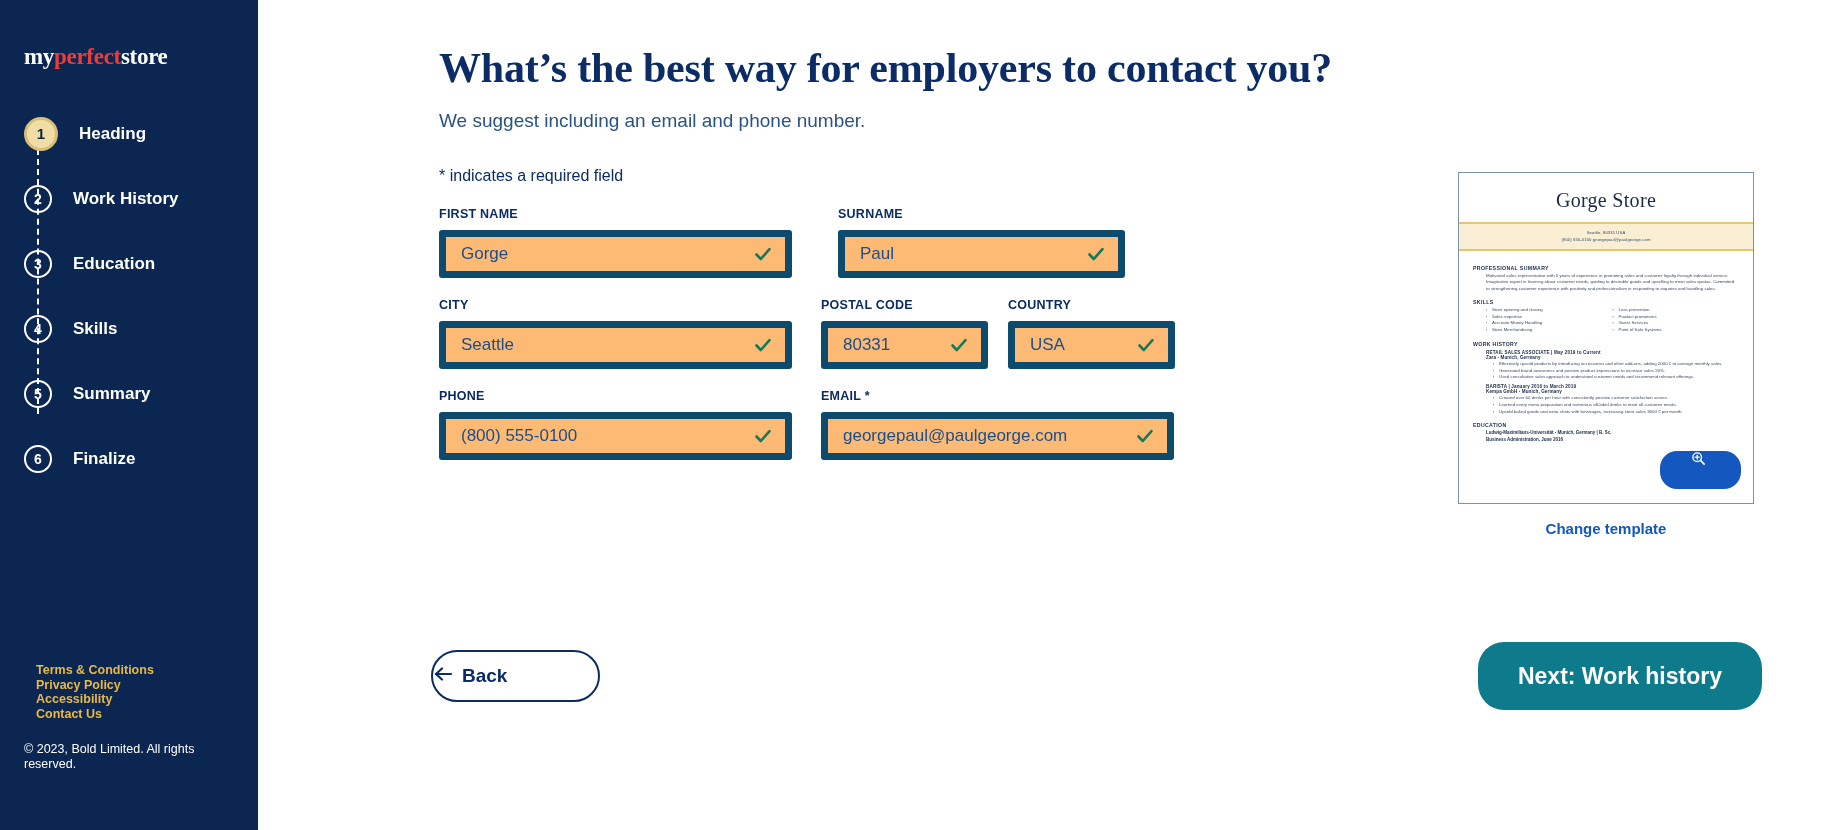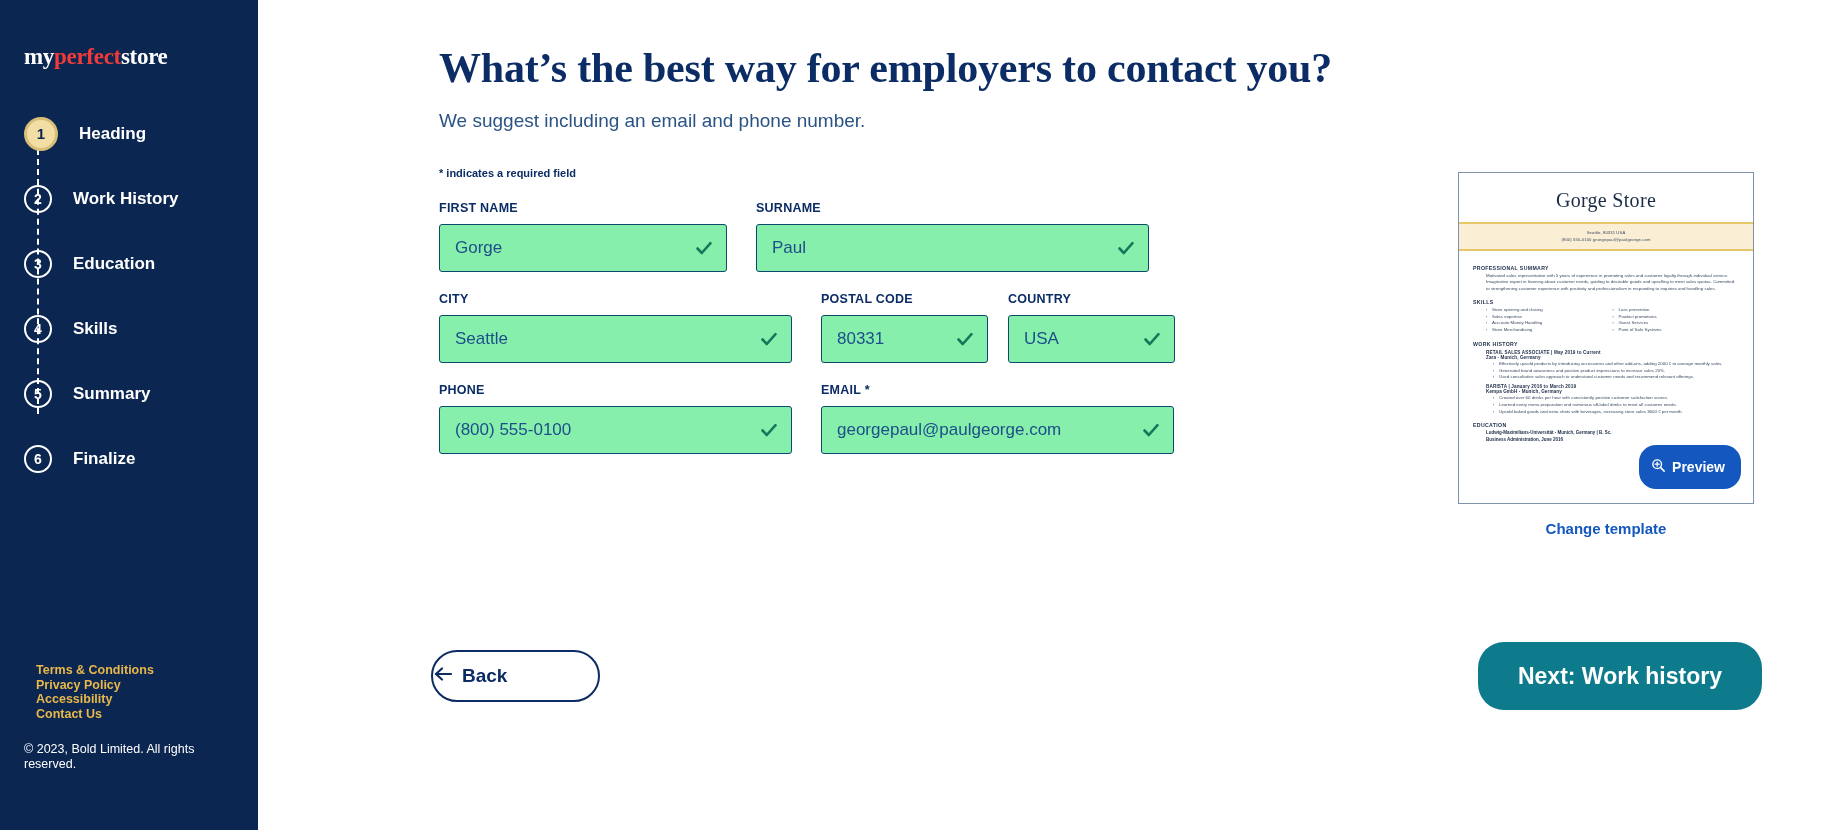--- a/index.html
+++ b/index.html
@@ -116,67 +116,67 @@
     line-height: 1.18;
   }
   .subtitle {
     margin-top: 16px;
     font-size: 19px;
     color: #2b5384;
     font-weight: normal;
   }
   .required-note {
     margin-top: 35px;
-    font-size: 11px;
-    font-weight: bold;
+    font-size: 16px;
+    font-weight: normal;
     color: #0b2c64;
   }
 
   
   .form { margin-top: 22px; width: 960px; }
   .row { display: flex; margin-bottom: 20px; }
   .field { display: flex; flex-direction: column; }
   .field-label {
     font-size: 12.5px;
     font-weight: bold;
     color: #0b2c64;
     letter-spacing: 0.25px;
     margin-bottom: 9px;
     text-transform: uppercase;
   }
   .input-wrap {
     position: relative;
     display: flex;
     align-items: center;
-    border: 1px solid #0c4a6e;
+    border: 7px solid #0c4a6e;
     border-radius: 3px;
     height: 48px;
-    background: #86efac;
+    background: #fdba74;
   }
   .input-wrap input {
     flex: 1;
     border: none;
     outline: none;
     background: transparent;
     font-family: "Liberation Sans", sans-serif;
     font-size: 17px;
     color: #1d4e89;
     padding: 0 38px 0 15px;
     height: 100%;
   }
   .check-icon {
     position: absolute;
     right: 13px;
     top: 50%;
     transform: translateY(-50%);
     width: 18px; height: 18px;
     display: flex; align-items: center; justify-content: center;
   }
-  .w-first  { width: 288px; margin-right: 29px; }
-  .w-sur    { width: 393px; }
+  .w-first  { width: 353px; margin-right: 46px; }
+  .w-sur    { width: 287px; }
   .w-city   { width: 353px; margin-right: 29px; }
   .w-postal { width: 167px; margin-right: 20px; }
   .w-country{ width: 167px; }
   .w-phone  { width: 353px; margin-right: 29px; }
   .w-email  { width: 353px; }
 
   
   .btn-row {
     position: absolute;
     left: 173px;
@@ -308,27 +308,28 @@
     line-height: 6.6px;
   }
   .preview-btn {
     position: absolute;
     right: 12px;
     bottom: 14px;
     background: #1357bf;
     color: #ffffff;
     border: none;
     border-radius: 17px;
-    height: 44px;
+    height: 38px;
     padding: 0 16px 0 12px;
     font-size: 14px;
     font-weight: bold;
-    display: flex; align-items: center; gap: 6px;
+    display: flex; align-items: center; gap: 22px;
     cursor: pointer;
     font-family: "Liberation Sans", sans-serif;
+    flex-direction: column;
   }
   .change-template {
     display: block;
     text-align: center;
     margin-top: 16px;
     color: #1357bf;
     font-size: 15px;
     font-weight: bold;
     text-decoration: none;
     cursor: pointer;

